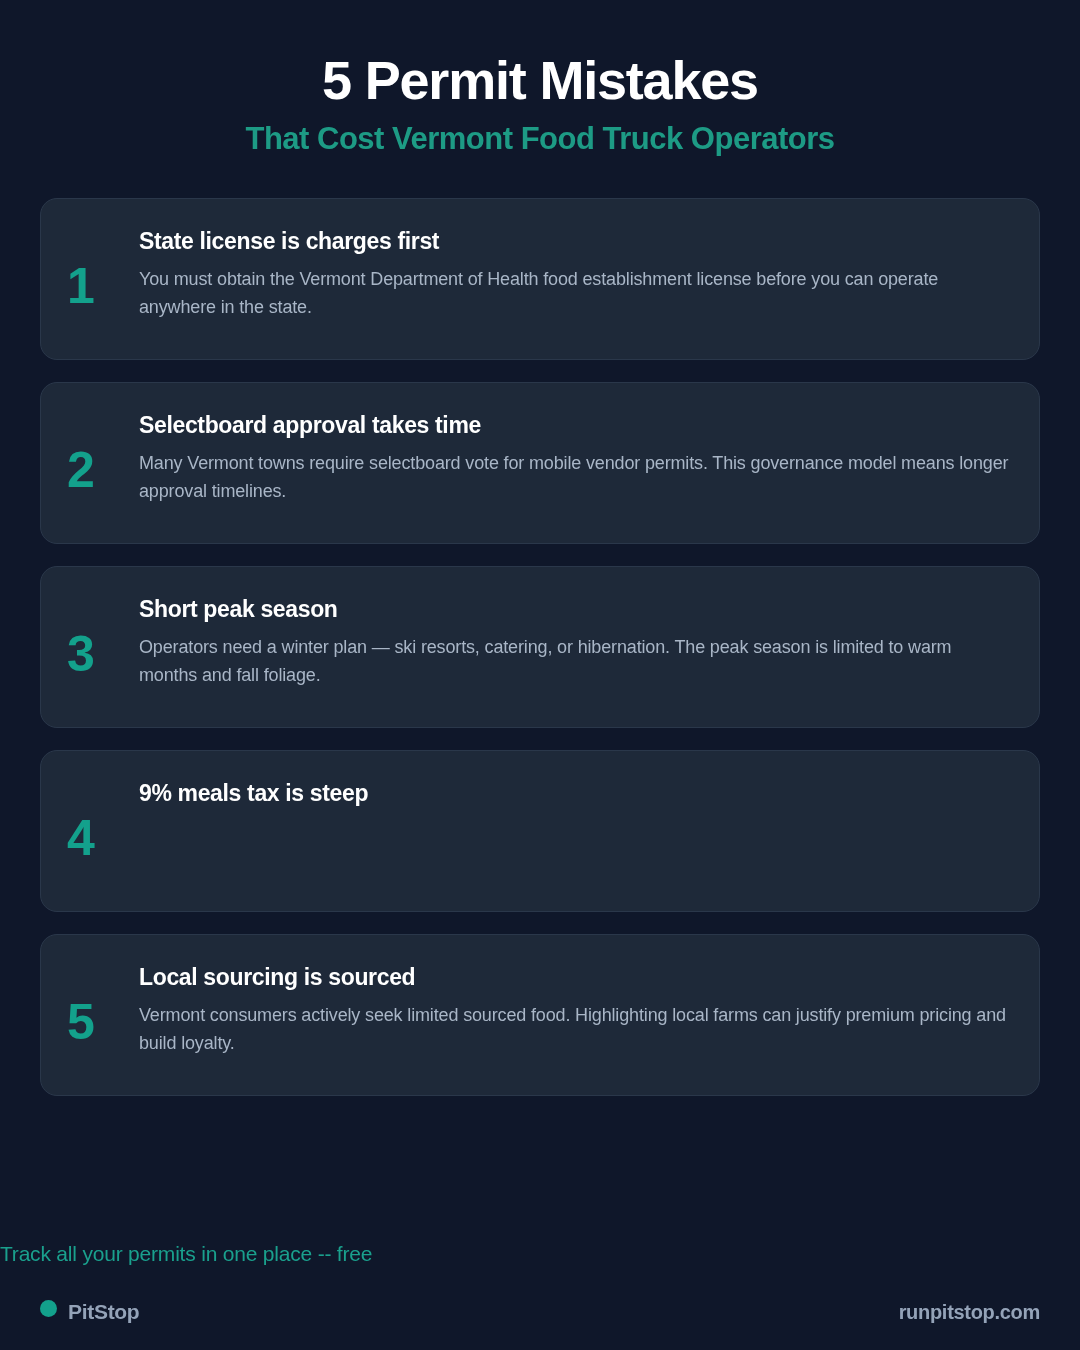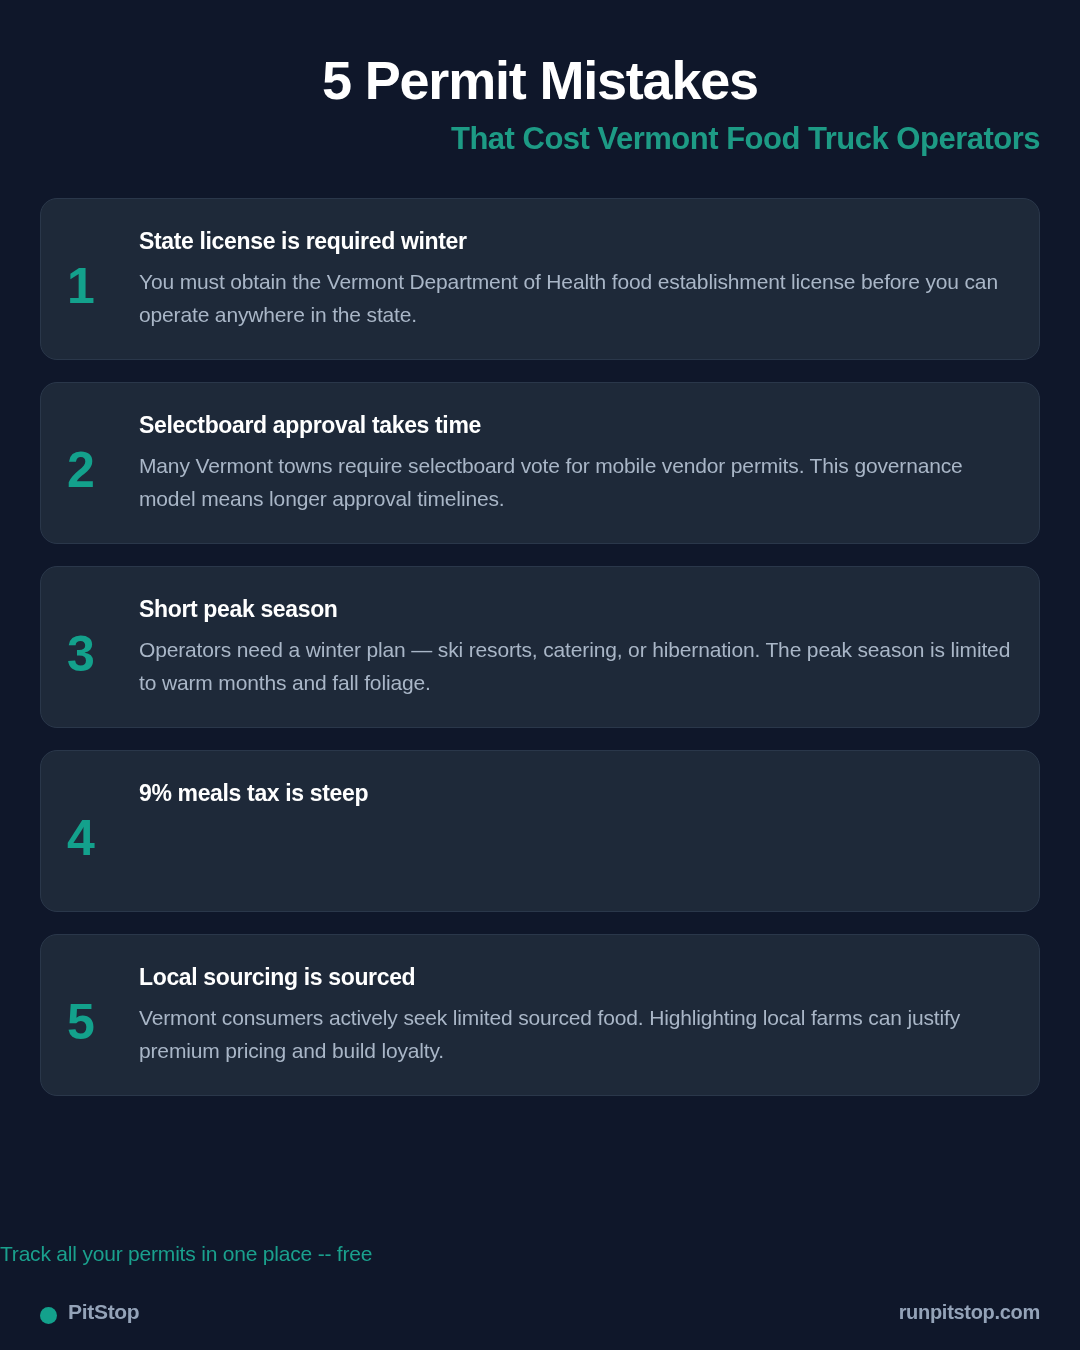--- a/index.html
+++ b/index.html
@@ -40,21 +40,20 @@
     letter-spacing: -1.2px;
   }
 
   .subhead {
     margin-top: 14px;
     font-size: 31px;
     line-height: 1.1;
     font-weight: 700;
     color: #1d9b85;
     letter-spacing: -0.5px;
-    text-align: right;
   }
 
   
   .cards {
     margin-top: 42px;
     padding: 0 40px;
     display: flex;
     flex-direction: column;
     gap: 22px;
   }
@@ -88,21 +87,21 @@
   .card-title {
     font-size: 23px;
     line-height: 1.25;
     font-weight: 700;
     color: #ffffff;
     letter-spacing: -0.35px;
     margin-bottom: 9px;
   }
 
   .card-text {
-    font-size: 21px;
+    font-size: 18px;
     line-height: 1.58;
     color: #a9b6c7;
     letter-spacing: -0.15px;
     max-width: 880px;
   }
 
   
   .spacer { flex: 1 1 auto; }
 
   .cta {
@@ -115,21 +114,21 @@
 
   .footer-bar {
     padding: 0 40px 26px 40px;
     display: flex;
     align-items: center;
     justify-content: space-between;
   }
 
   .brand {
     display: flex;
-    align-items: flex-end;
+    align-items: flex-start;
     gap: 11px;
   }
 
   .brand-dot {
     width: 17px;
     height: 17px;
     border-radius: 50%;
     background: #13a18c;
     display: block;
   }
@@ -157,21 +156,21 @@
   <div class="header">
     <div class="headline">5 Permit Mistakes</div>
     <div class="subhead">That Cost Vermont Food Truck Operators</div>
   </div>
 
   <div class="cards">
 
     <div class="card">
       <div class="card-num">1</div>
       <div class="card-body">
-        <div class="card-title">State license is required winter</div>
+        <div class="card-title">State license is charges first</div>
         <div class="card-text">You must obtain the Vermont Department of Health food establishment license before you can operate anywhere in the state.</div>
       </div>
     </div>
 
     <div class="card">
       <div class="card-num">2</div>
       <div class="card-body">
         <div class="card-title">Selectboard approval takes time</div>
         <div class="card-text">Many Vermont towns require selectboard vote for mobile vendor permits. This governance model means longer approval timelines.</div>
       </div>

